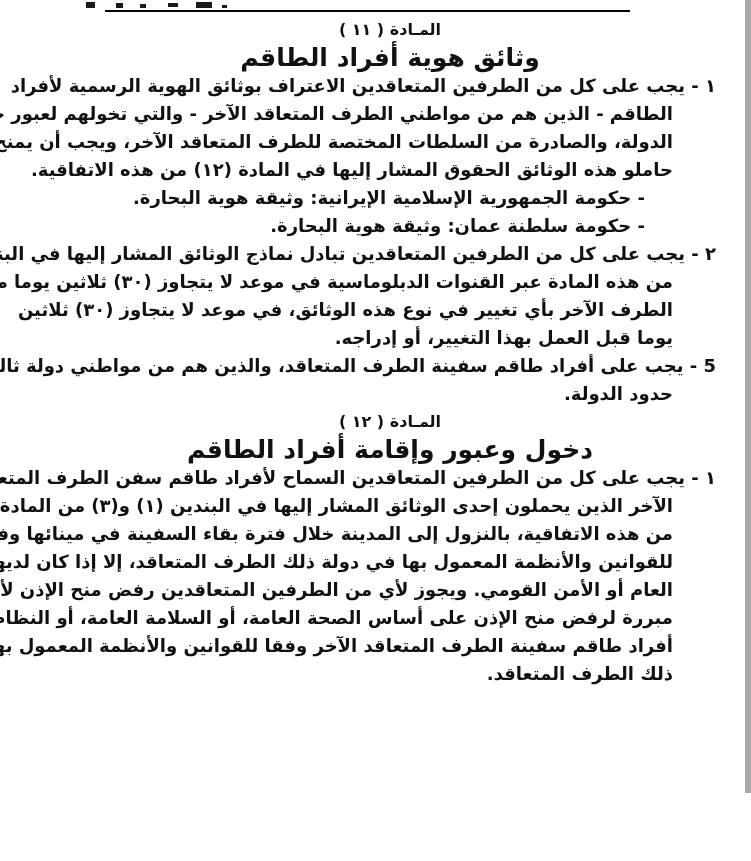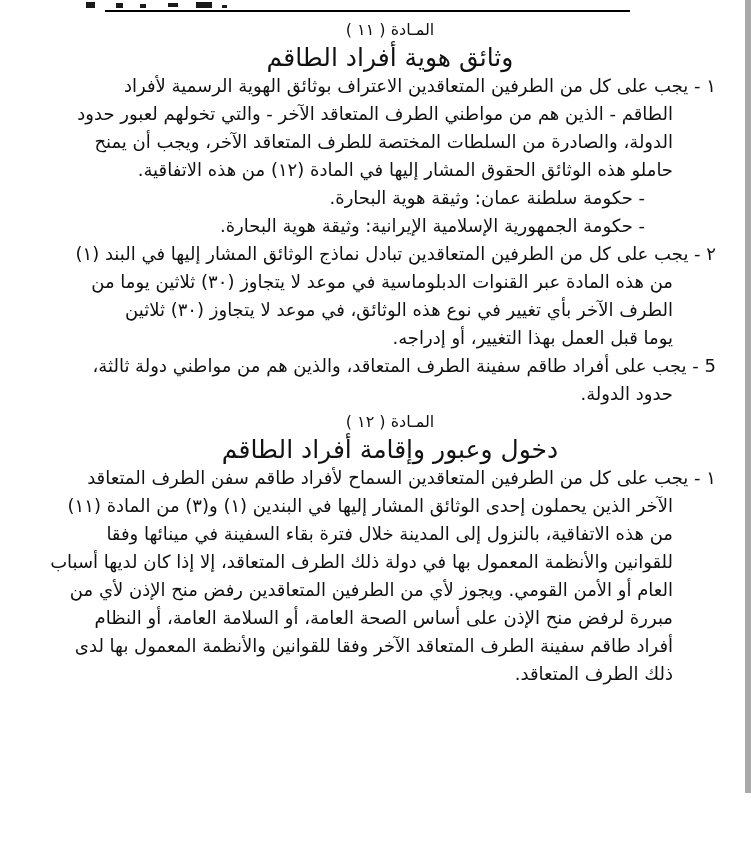--- a/index.html
+++ b/index.html
@@ -1,18 +1,18 @@
 <!DOCTYPE html>
 <html lang="ar" dir="rtl"><head>
 <meta charset="utf-8">
 <style>
   html,body{margin:0;padding:0;background:#fff;}
   .page{
     position:relative;width:751px;height:793px;background:#fff;overflow:hidden;
-    font-family:"DejaVu Sans",sans-serif;font-weight:normal;color:#111;
+    font-family:"DejaVu Sans",sans-serif;font-weight:bold;color:#111;
     direction:rtl;
   }
   
   .frag{position:absolute;top:0;left:0;width:751px;height:9px;}
   .frag span{position:absolute;background:#1a1a1a;display:block;}
   .frag .m1{left:86px;top:2px;width:9px;height:6px;}
   .frag .m2{left:116px;top:3px;width:7px;height:5px;}
   .frag .m3{left:140px;top:4px;width:6px;height:4px;}
   .frag .m4{left:168px;top:3px;width:10px;height:4px;}
   .frag .m5{left:196px;top:2px;width:16px;height:6px;}
@@ -50,22 +50,22 @@
   <div class="rule"></div>
 
   <div class="content">
     <div class="h1">المـادة ( ١١ )</div>
     <div class="h2">وثائق هوية أفراد الطاقم</div>
     <div>
         <div class="ln first">١ - يجب على كل من الطرفين المتعاقدين الاعتراف بوثائق الهوية الرسمية لأفراد</div>
         <div class="ln cont">الطاقم - الذين هم من مواطني الطرف المتعاقد الآخر - والتي تخولهم لعبور حدود</div>
         <div class="ln cont">الدولة، والصادرة من السلطات المختصة للطرف المتعاقد الآخر، ويجب أن يمنح</div>
         <div class="ln cont">حاملو هذه الوثائق الحقوق المشار إليها في المادة (١٢) من هذه الاتفاقية.</div>
+        <div class="ln dash">- حكومة الجمهورية الإسلامية الإيرانية: وثيقة هوية البحارة.</div>
         <div class="ln dash">- حكومة سلطنة عمان: وثيقة هوية البحارة.</div>
-        <div class="ln dash">- حكومة الجمهورية الإسلامية الإيرانية: وثيقة هوية البحارة.</div>
         <div class="ln first">٢ - يجب على كل من الطرفين المتعاقدين تبادل نماذج الوثائق المشار إليها في البند (١)</div>
         <div class="ln cont">من هذه المادة عبر القنوات الدبلوماسية في موعد لا يتجاوز (٣٠) ثلاثين يوما من</div>
         <div class="ln cont">الطرف الآخر بأي تغيير في نوع هذه الوثائق، في موعد لا يتجاوز (٣٠) ثلاثين</div>
         <div class="ln cont">يوما قبل العمل بهذا التغيير، أو إدراجه.</div>
         <div class="ln first">5 - يجب على أفراد طاقم سفينة الطرف المتعاقد، والذين هم من مواطني دولة ثالثة،</div>
         <div class="ln cont">حدود الدولة.</div>
       </div>
     <div class="h1">المـادة ( ١٢ )</div>
     <div class="h2">دخول وعبور وإقامة أفراد الطاقم</div>
     <div>

